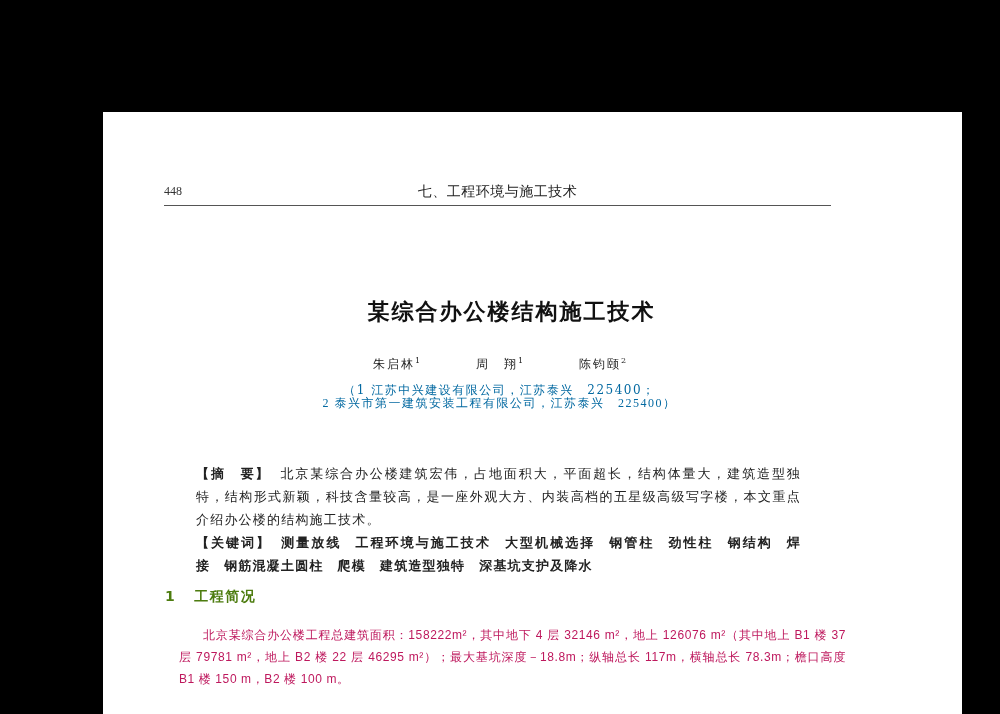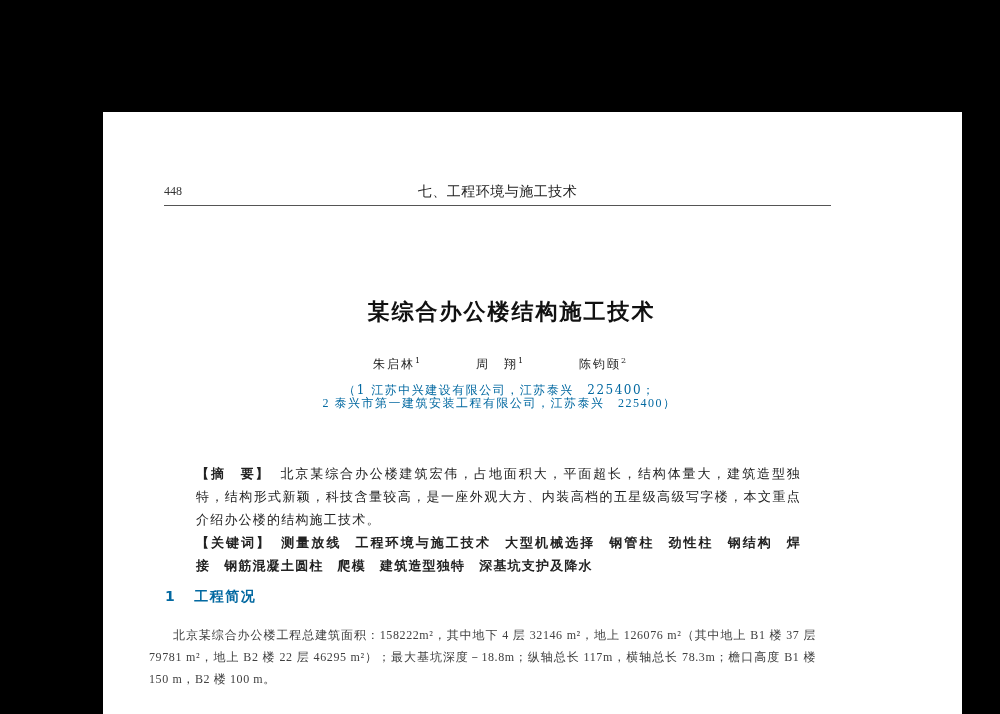--- a/index.html
+++ b/index.html
@@ -104,33 +104,33 @@
     .abstract .label { font-weight: bold; margin-right: 10px; }
     .abstract p { margin: 0; text-align: justify; }
     .keywords .kw { margin-right: 14px; font-weight: bold; }
     .section-heading {
       position: absolute;
       left: 62px;
       top: 476px;
       font-family: "DejaVu Sans", sans-serif;
       font-weight: bold;
       font-size: 14px;
-      color: #0369a1;
+      color: #4d7c0f;
       letter-spacing: 1.5px;
     }
     .section-heading .num { margin-right: 18px; }
     .body-text {
       position: absolute;
-      left: 46px;
+      left: 76px;
       top: 512px;
       width: 667px;
-      font-family: Liberation Serif, serif;
+      font-family: Liberation Sans, sans-serif;
       font-size: 12px;
       line-height: 22px;
-      color: #404040;
+      color: #be185d;
       letter-spacing: 0.6px;
     }
     .body-text p { margin: 0; text-indent: 24px; text-align: justify; }
   </style>
 </head>
 <body>
 
 <div class="page">
 
   <div class="running-header">

